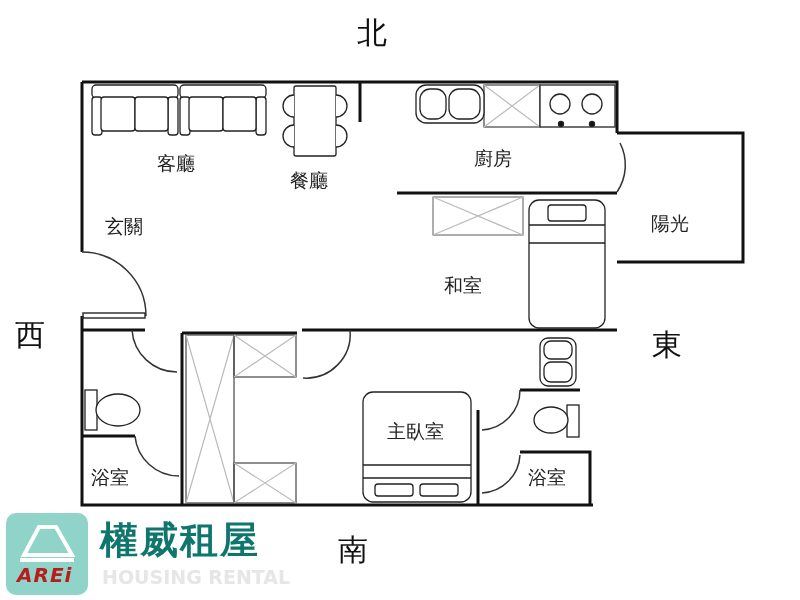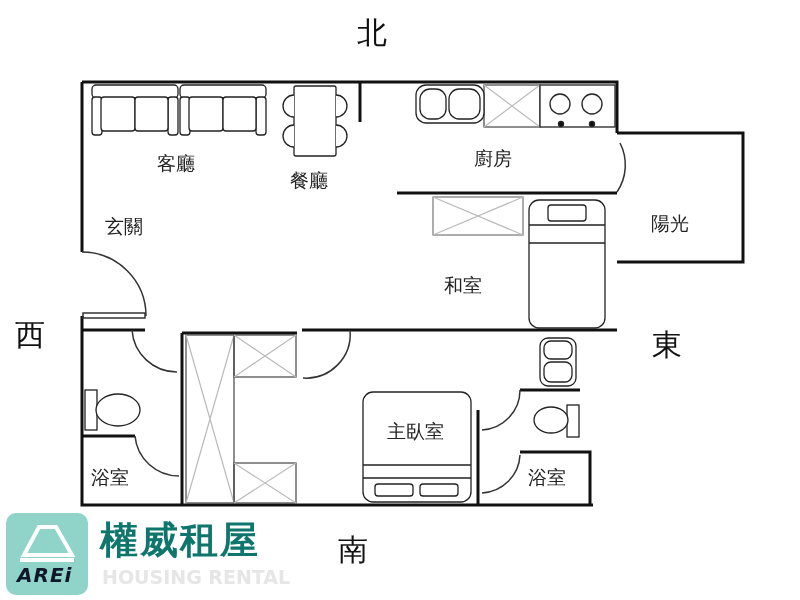--- a/index.html
+++ b/index.html
@@ -1,20 +1,20 @@
 <!DOCTYPE html>
 <html><head>
 <meta charset="utf-8">
 <style>
   html,body{margin:0;padding:0;background:#fff;}
   body{width:800px;height:600px;position:relative;overflow:hidden;font-family:"DejaVu Serif",serif;}
   .compass{position:absolute;font-size:30px;color:#111;line-height:1;}
   .room-label{font-family:"DejaVu Serif",serif;font-size:19px;fill:#222;}
   .logo{position:absolute;left:6px;top:513px;width:82px;height:82px;background:#8fd3c9;border-radius:10px;}
-  .logo-text{position:absolute;left:11px;top:50px;color:#0f172a;font-family:"DejaVu Sans",sans-serif;font-weight:bold;font-style:italic;font-size:20px;letter-spacing:1px;text-align:right;}
+  .logo-text{position:absolute;left:11px;top:50px;color:#b91c1c;font-family:"DejaVu Sans",sans-serif;font-weight:bold;font-style:italic;font-size:20px;letter-spacing:1px;text-align:right;}
   .brand-cn{position:absolute;left:100px;top:515px;font-family:"DejaVu Sans",sans-serif;font-weight:bold;font-size:38px;color:#0f766e;letter-spacing:2px;}
   .brand-en{position:absolute;left:102px;top:566px;font-family:"DejaVu Sans",sans-serif;font-weight:bold;font-size:19px;color:#e6e6e6;}
 </style>
 </head>
 <body>
 
 <div class="compass" style="left:357px;top:18px;">北</div>
 <div class="compass" style="left:338px;top:535px;">南</div>
 <div class="compass" style="left:15px;top:320px;">西</div>
 <div class="compass" style="left:652px;top:330px;">東</div>

